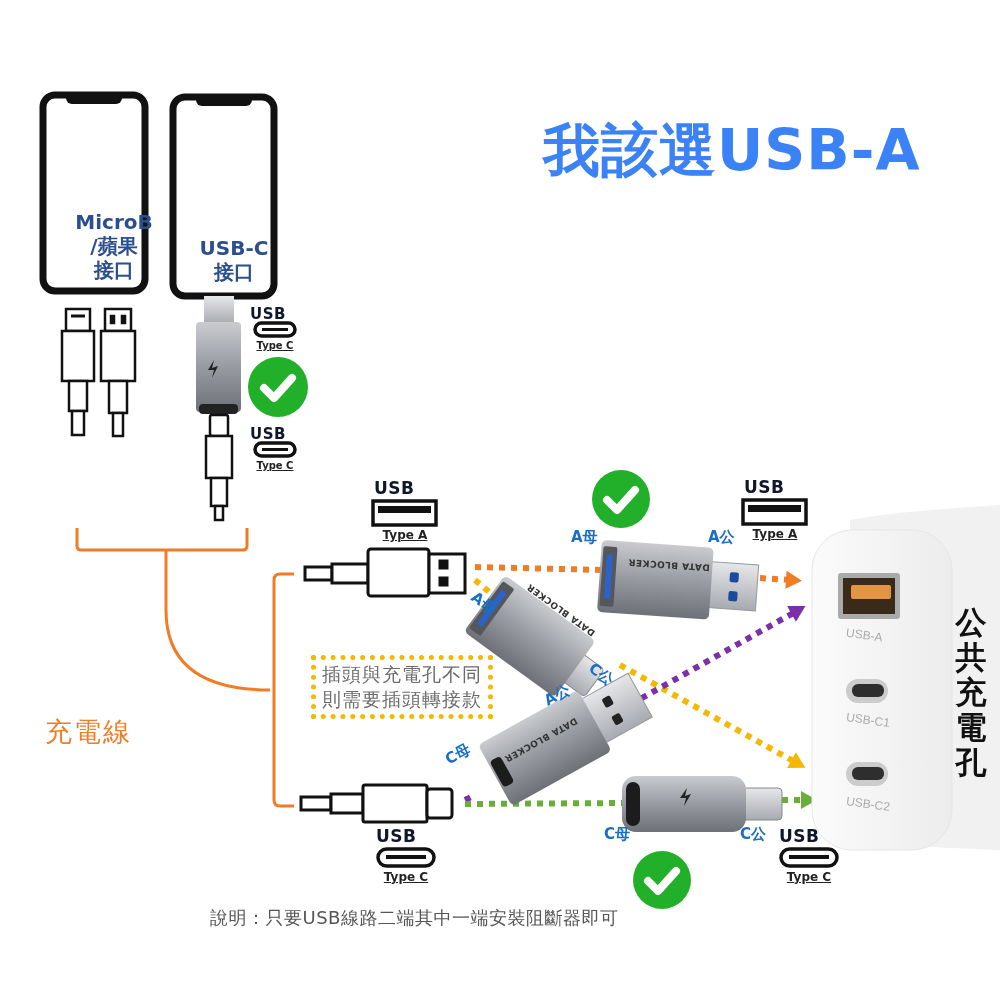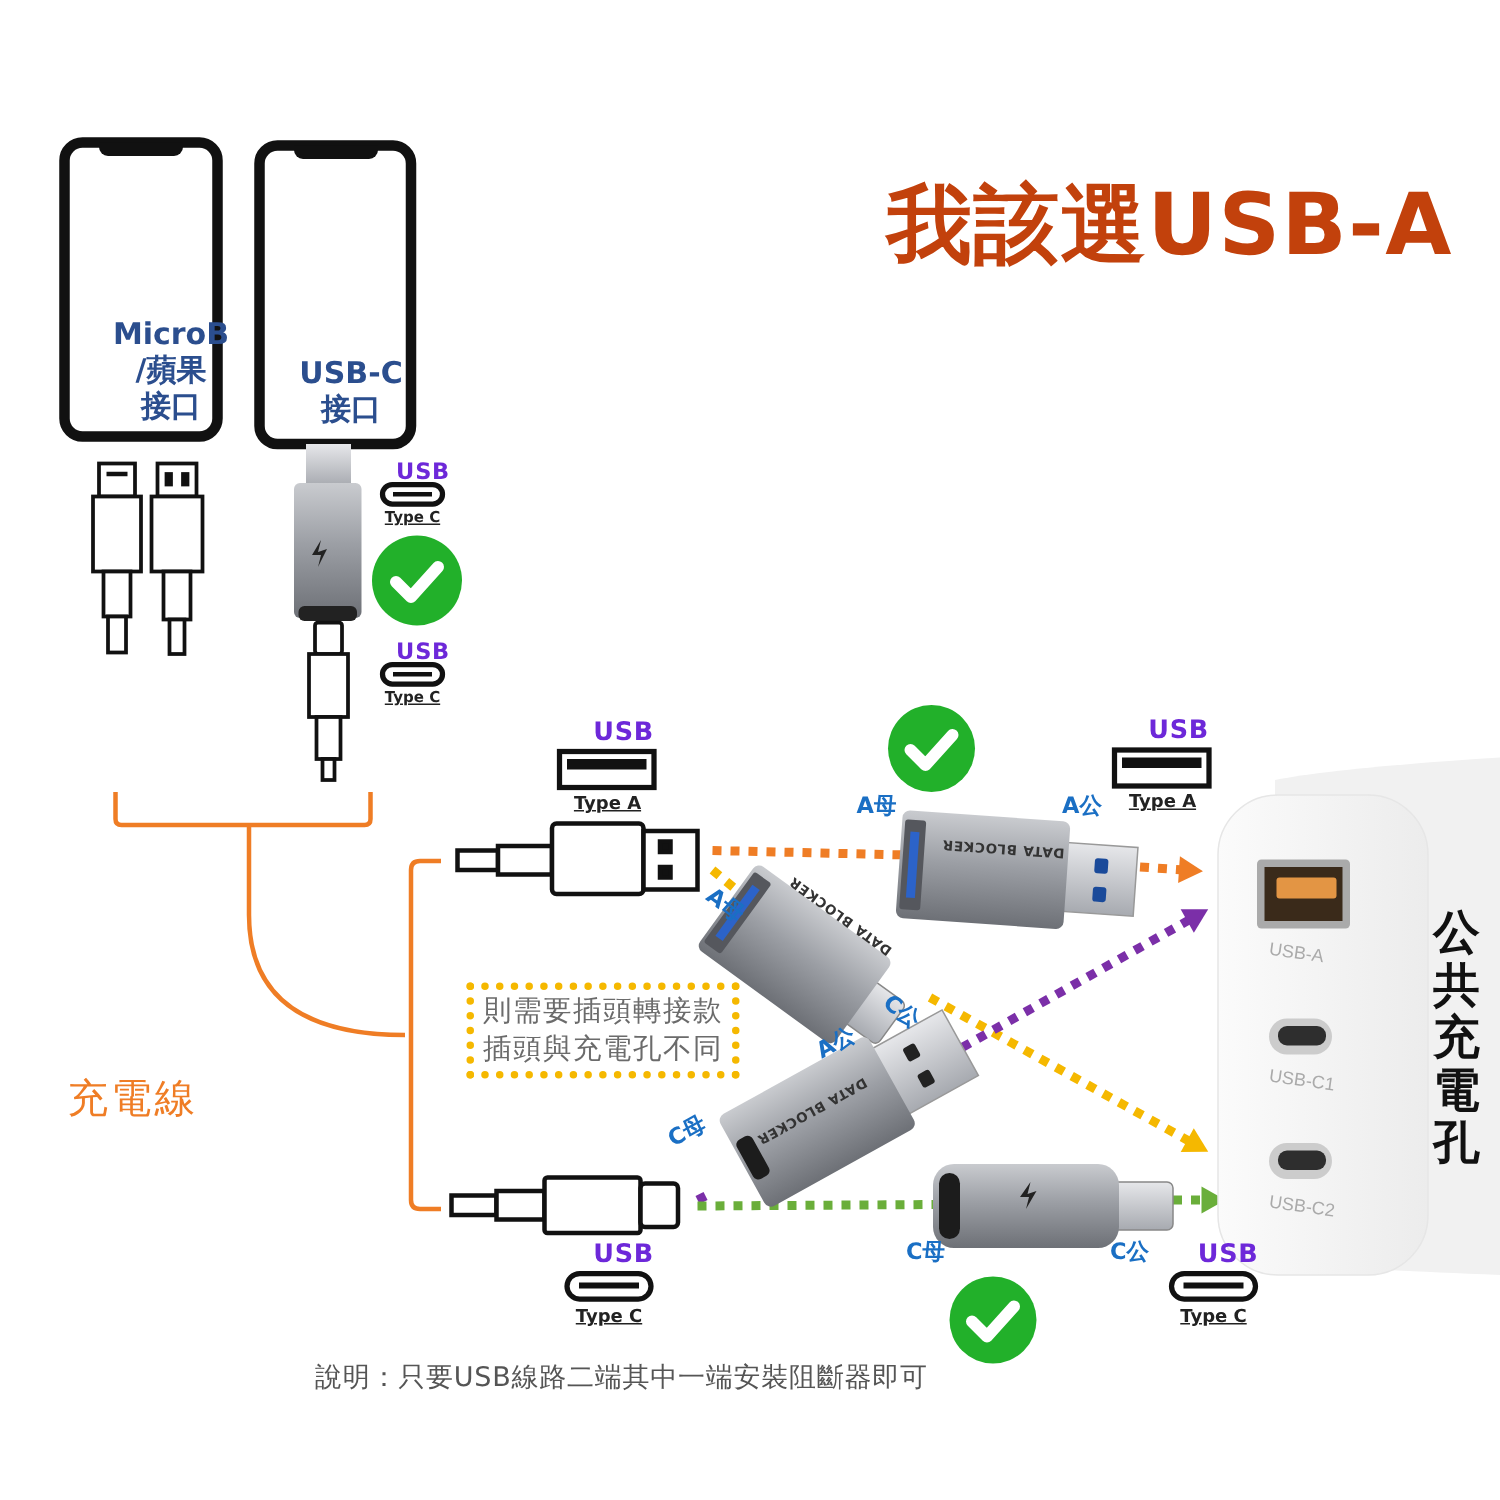--- a/index.html
+++ b/index.html
@@ -1,21 +1,21 @@
 <!DOCTYPE html>
 <html><head>
 <meta charset="utf-8">
 <style>
   html,body{margin:0;padding:0;background:#fff;}
   body{width:1000px;height:1000px;position:relative;overflow:hidden;font-family:"DejaVu Sans","Liberation Sans",sans-serif;}
   .abs{position:absolute;}
   #stage{position:absolute;left:0;top:0;width:1000px;height:1000px;}
-  .title{font-weight:900;color:#c2410c;font-size:57px;line-height:64px;letter-spacing:1px;white-space:nowrap;margin-left:48px;}
+  .title{font-weight:900;color:#3b82f6;font-size:57px;line-height:64px;letter-spacing:1px;white-space:nowrap;}
   .phone-label{color:#2b4e8e;font-weight:bold;font-size:20px;line-height:24px;text-align:center;margin-left:20px;}
-  .usb-word{font-weight:900;font-size:15px;color:#6d28d9;text-align:right;letter-spacing:0.5px;}
+  .usb-word{font-weight:900;font-size:15px;color:#0f172a;text-align:left;letter-spacing:0.5px;}
   .type-word{font-weight:bold;font-size:10px;color:#222;text-align:center;text-decoration:underline;}
   .port-label{color:#1a6fc4;font-weight:900;font-size:15px;white-space:nowrap;}
   .note-box{border:5px dotted #f5b800;padding:2px 6px;color:#6b6b6b;font-size:19px;line-height:25px;letter-spacing:1px;}
   .charge-line{color:#ef7d25;font-weight:400;font-size:27px;letter-spacing:2px;}
   .public{font-weight:900;font-size:31px;line-height:35px;color:#111;width:36px;text-align:center;}
   .footer{color:#555;font-size:18px;letter-spacing:0.5px;white-space:nowrap;}
   .charger-label{color:#aaa;font-size:12px;font-family:"Liberation Sans",sans-serif;}
   .blocker-text{font-size:9px;font-weight:bold;color:#333;letter-spacing:0.5px;white-space:nowrap;}
 </style>
 </head>
@@ -218,22 +218,22 @@
   <div class="abs type-word" style="left:744px;top:527px;width:62px;font-size:12px">Type A</div>
 
   <div class="abs usb-word" style="left:376px;top:826px;width:60px;font-size:17px">USB</div>
   <div class="abs type-word" style="left:376px;top:870px;width:60px;font-size:12px">Type C</div>
   <div class="abs usb-word" style="left:779px;top:826px;width:60px;font-size:17px">USB</div>
   <div class="abs type-word" style="left:779px;top:870px;width:60px;font-size:12px">Type C</div>
 
   <div class="abs charge-line" style="left:45px;top:714px">充電線</div>
 
   <div class="abs note-box" style="left:311px;top:655px">
+    <div>插頭與充電孔不同</div>
     <div>則需要插頭轉接款</div>
-    <div>插頭與充電孔不同</div>
   </div>
 
   <div class="abs port-label" style="left:571px;top:528px">A母</div>
   <div class="abs port-label" style="left:708px;top:528px">A公</div>
   <div class="abs port-label" style="left:470px;top:594px;transform:rotate(36deg)">A母</div>
   <div class="abs port-label" style="left:588px;top:665px;transform:rotate(36deg)">C公</div>
   <div class="abs port-label" style="left:544px;top:686px;transform:rotate(-29deg)">A公</div>
   <div class="abs port-label" style="left:445px;top:745px;transform:rotate(-29deg)">C母</div>
   <div class="abs port-label" style="left:604px;top:825px">C母</div>
   <div class="abs port-label" style="left:740px;top:825px">C公</div>

